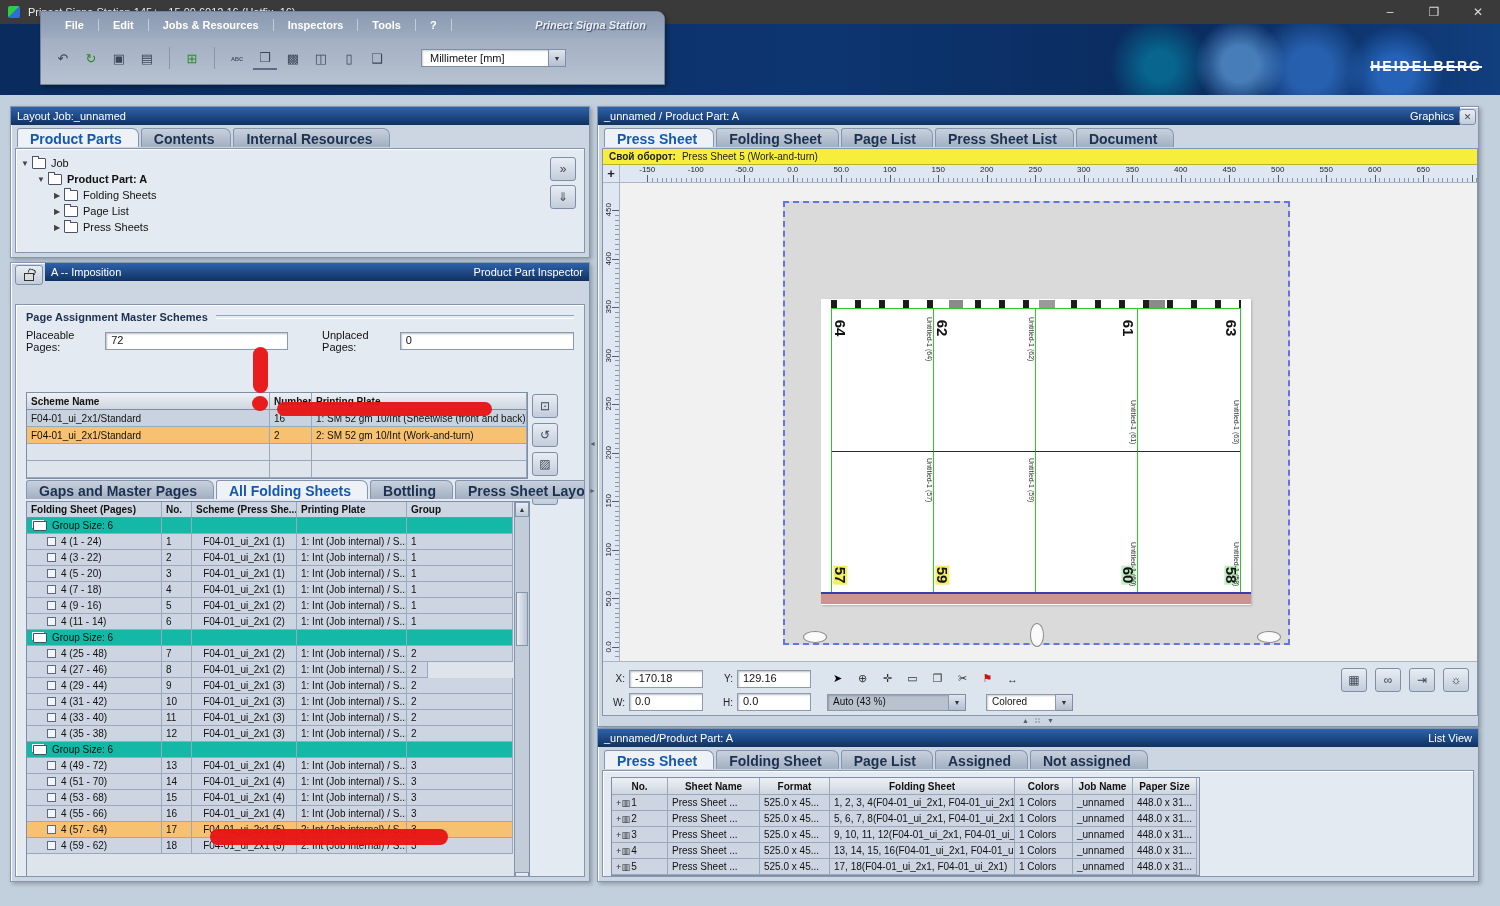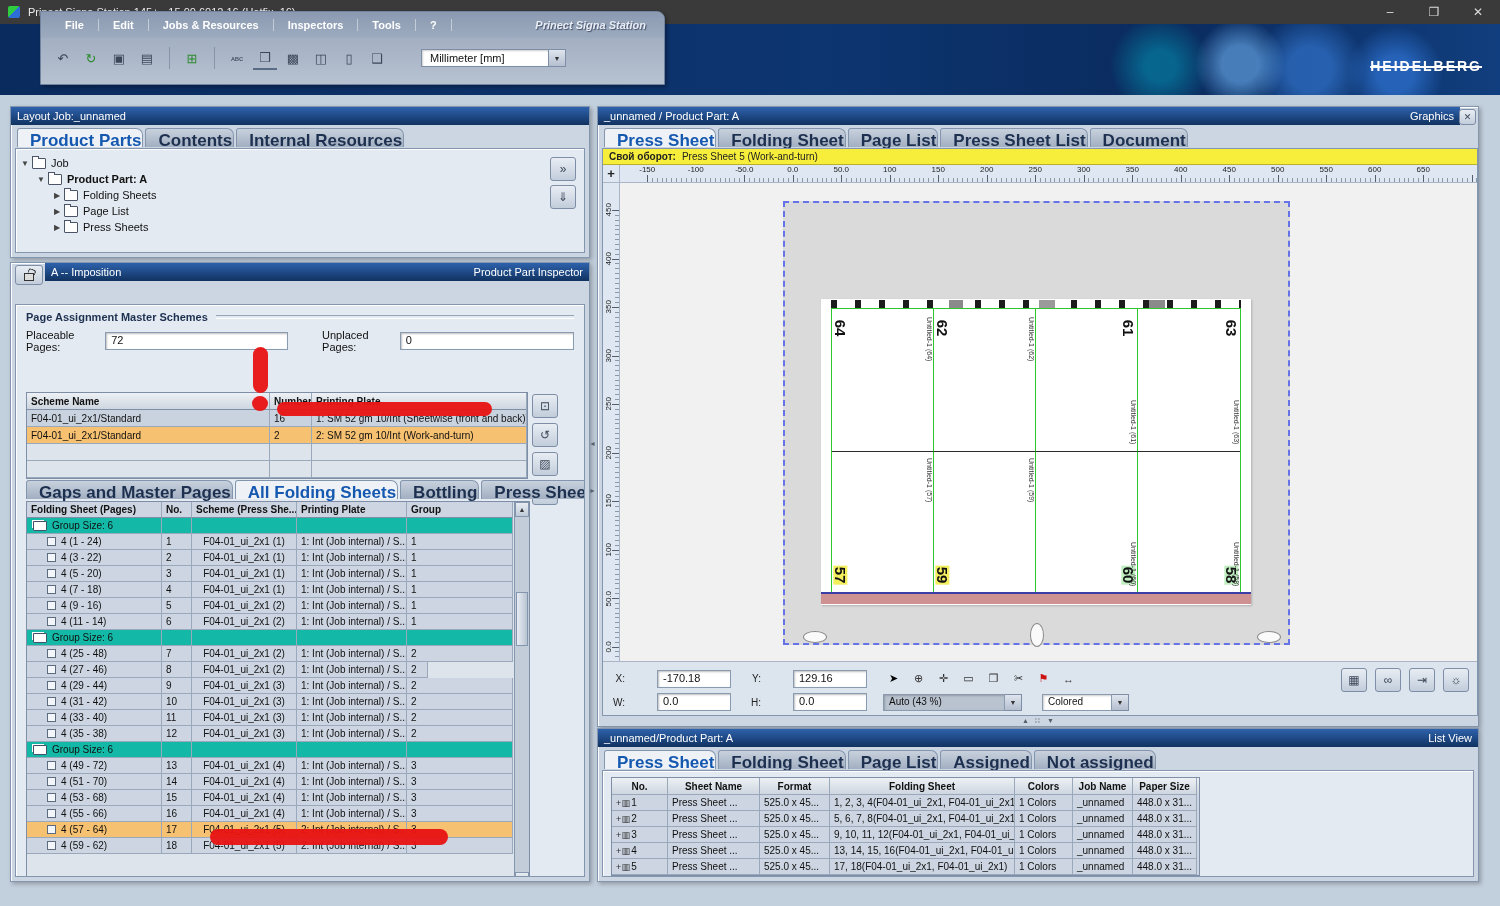--- a/index.html
+++ b/index.html
@@ -36,21 +36,21 @@
   .unitdrop{display:flex;margin-left:28px;}
   .unitval{background:#fff;border:1px solid #7e8ea6;box-shadow:inset 1px 1px 2px rgba(0,0,0,.2);padding:2px 8px;width:110px;font-size:11px;}
   .dbtn{width:16px;background:linear-gradient(180deg,#dfe5ee,#b4bfcf);border:1px solid #7e8ea6;border-left:none;
     display:flex;align-items:center;justify-content:center;font-size:7px;color:#333;}
   
   .panel{position:absolute;background:#ccd6e2;border:1px solid #8496ae;box-shadow:1px 1px 0 #fff inset,2px 2px 4px rgba(0,0,0,.25);}
   .phead{height:18px;background:linear-gradient(180deg,#2e62ac,#103260);color:#fff;display:flex;align-items:center;
     justify-content:space-between;padding:0 6px;font-size:11px;}
   .tabs{display:flex;gap:2px;padding:3px 6px 0 6px;height:19px;position:relative;}
   .tab{background:linear-gradient(180deg,#c8d1dd,#a2afc1);border:1px solid #8496ae;border-bottom:none;
-    border-radius:3px 7px 0 0;padding:2px 1px 0 12px;font-weight:bold;color:#1d3050;font-size:17px;white-space:nowrap;}
+    border-radius:3px 7px 0 0;padding:2px 16px 0 12px;font-weight:bold;color:#1d3050;font-size:14px;white-space:nowrap;}
   .tab.active{background:#eef2f6;color:#1558b0;z-index:2;}
   .frame{position:absolute;background:#e3eaf1;border:1px solid #8496ae;box-shadow:inset 1px 1px 0 #fff;}
   .field{background:#fff;border:1px solid #8a9ab0;box-shadow:inset 1px 1px 2px rgba(0,0,0,.25);padding:1px 5px;font-size:11px;height:14px;}
   .sq{width:24px;height:22px;background:linear-gradient(180deg,#e8edf3,#c2cddb);border:1px solid #7e8ea6;border-radius:3px;
     display:flex;align-items:center;justify-content:center;font-size:12px;color:#3c4759;}
   
   .tree{padding:6px 4px;font-size:11px;}
   .tnode{height:16px;display:flex;align-items:center;}
   .tw{display:inline-block;width:10px;font-size:8px;color:#444;text-align:center;}
   .folder{display:inline-block;width:12px;height:9px;background:#fdfdfd;border:1px solid #4a5466;border-radius:1px;position:relative;margin:0 5px 0 2px;}
@@ -117,21 +117,21 @@
   .plab{position:absolute;right:0px;writing-mode:vertical-rl;font-size:7px;color:#333;white-space:nowrap;}
   .prow.top .n-left .plab{top:8px;}
   .prow.top .n-right .plab{bottom:6px;}
   .prow.bottom .n-left .plab{top:6px;}
   .prow.bottom .n-right .plab{bottom:8px;}
   .gripper{position:absolute;left:0;right:0;bottom:1px;height:10px;background:#cf9292;border-top:2px solid #3d3da8;}
   .hole{position:absolute;background:#fafafa;border:1px solid #8a8a8a;border-radius:50%;}
   .gctrl{height:56px;background:#dce5ee;border-top:1px solid #aab6c6;position:relative;font-size:10px;}
   .crow{position:absolute;display:flex;align-items:center;gap:4px;}
   .clab{width:14px;text-align:right;color:#222;}
-  .cfield{width:62px;margin-left:28px;}
+  .cfield{width:62px;}
   .ticon{width:19px;height:17px;display:flex;align-items:center;justify-content:center;color:#333;font-size:11px;border:1px solid transparent;}
   .ticon.sel{color:#000;}
   .ticon.red{color:#cc1111;}
   .gdrop{display:flex;}
   .gdropval{border:1px solid #8a9ab0;box-shadow:inset 1px 1px 2px rgba(0,0,0,.2);padding:1px 5px;height:13px;font-size:10px;}
   .rbtns{position:absolute;right:8px;top:6px;display:flex;gap:8px;}
   .splith{position:absolute;left:0;right:0;display:flex;align-items:center;justify-content:center;gap:6px;color:#55606e;font-size:7px;height:12px;}
   
   .ptable{position:absolute;border:1px solid #7e8ea6;background:#dde4ec;}
   .prow2{display:grid;grid-template-columns:56px 92px 70px 185px 58px 60px 64px;height:16px;background:#ccd5e1;}

